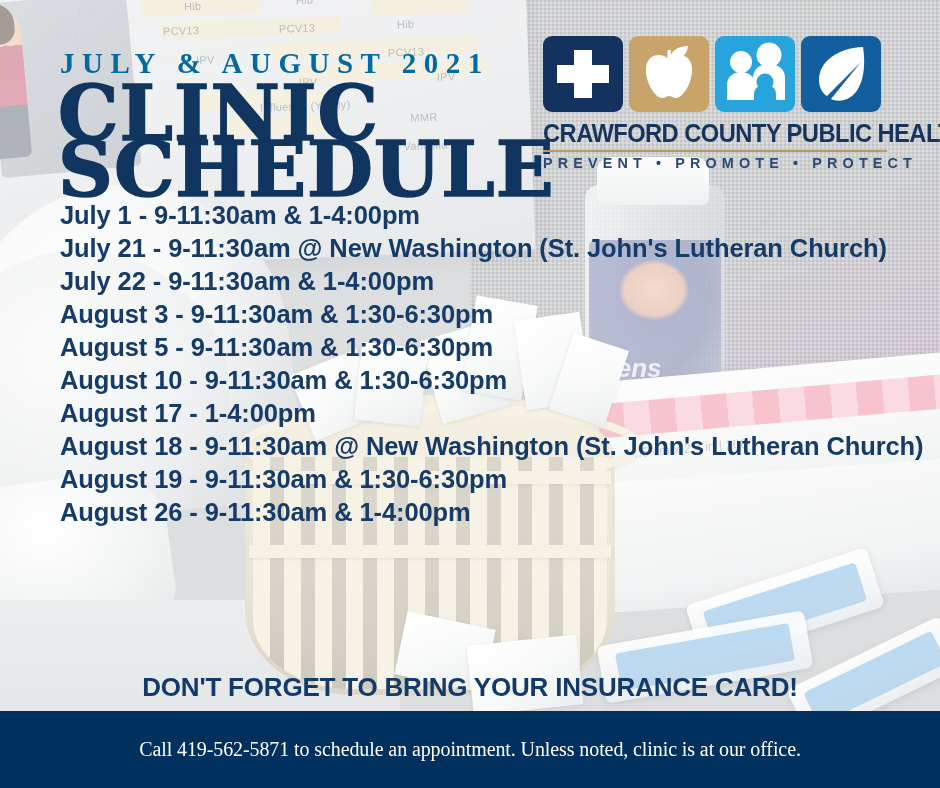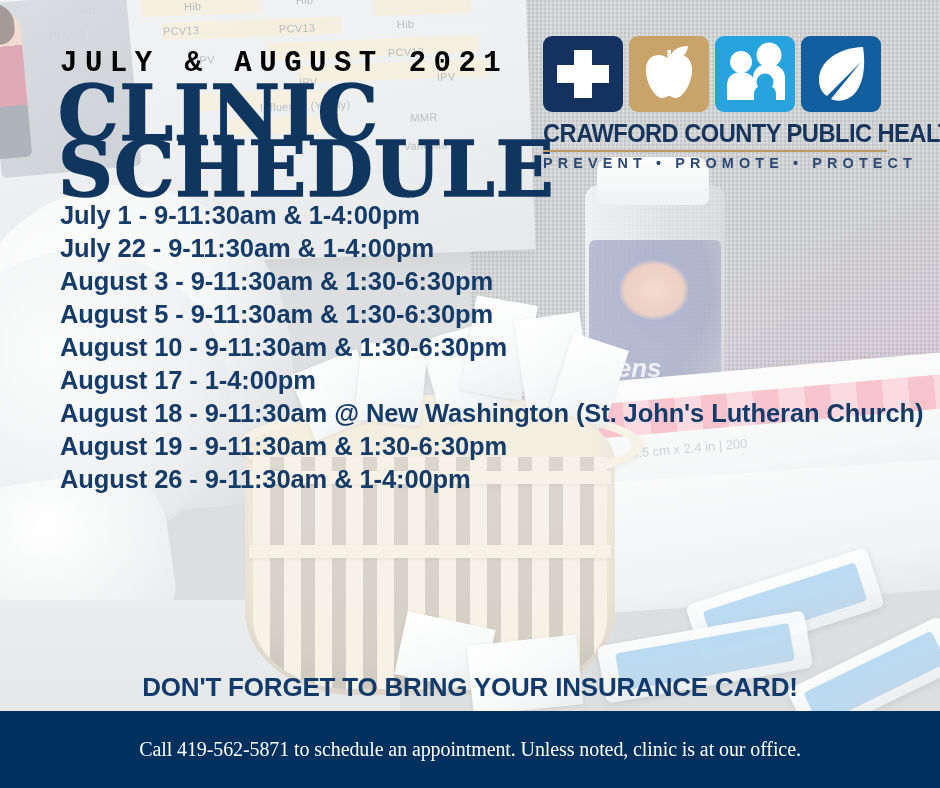--- a/index.html
+++ b/index.html
@@ -184,24 +184,24 @@
     position: absolute; inset: 0;
     background: linear-gradient(180deg, rgba(255,255,255,.46) 0%, rgba(255,255,255,.52) 45%, rgba(255,255,255,.5) 100%);
     pointer-events: none;
   }
 
   
   .content { position: absolute; inset: 0; }
 
   .kicker {
     position: absolute; left: 60px; top: 47px;
-    color: #000000;
+    color: #0369a1;
     font-size: 29px; font-weight: bold;
     letter-spacing: 7.5px;
-    font-family: Liberation Mono, monospace;
+    font-family: Liberation Serif, serif;
   }
   .bigtitle {
     position: absolute; left: 58px;
     color: #10355f;
     font-family: "DejaVu Serif", serif;
     font-weight: bold;
     font-size: 76px;
     letter-spacing: 1px;
     line-height: .94;
     -webkit-text-stroke: 1.6px #10355f;
@@ -411,20 +411,21 @@
         </div>
 
       </div>
       <div class="logo-name">CRAWFORD COUNTY PUBLIC HEALTH</div>
       <div class="logo-rule"></div>
       <div class="logo-tag">PREVENT  •  PROMOTE  •  PROTECT</div>
     </div>
 
     <div class="schedule">
       <div class="sched-line">July 1 - 9-11:30am &amp; 1-4:00pm</div>
+      <div class="sched-line">July 21 - 9-11:30am @ New Washington (St. John's Lutheran Church)</div>
       <div class="sched-line">July 22 - 9-11:30am &amp; 1-4:00pm</div>
       <div class="sched-line">August 3 - 9-11:30am &amp; 1:30-6:30pm</div>
       <div class="sched-line">August 5 - 9-11:30am &amp; 1:30-6:30pm</div>
       <div class="sched-line">August 10 - 9-11:30am &amp; 1:30-6:30pm</div>
       <div class="sched-line">August 17 - 1-4:00pm</div>
       <div class="sched-line">August 18 - 9-11:30am @ New Washington (St. John's Lutheran Church)</div>
       <div class="sched-line">August 19 - 9-11:30am &amp; 1:30-6:30pm</div>
       <div class="sched-line">August 26 - 9-11:30am &amp; 1-4:00pm</div>
     </div>
 

